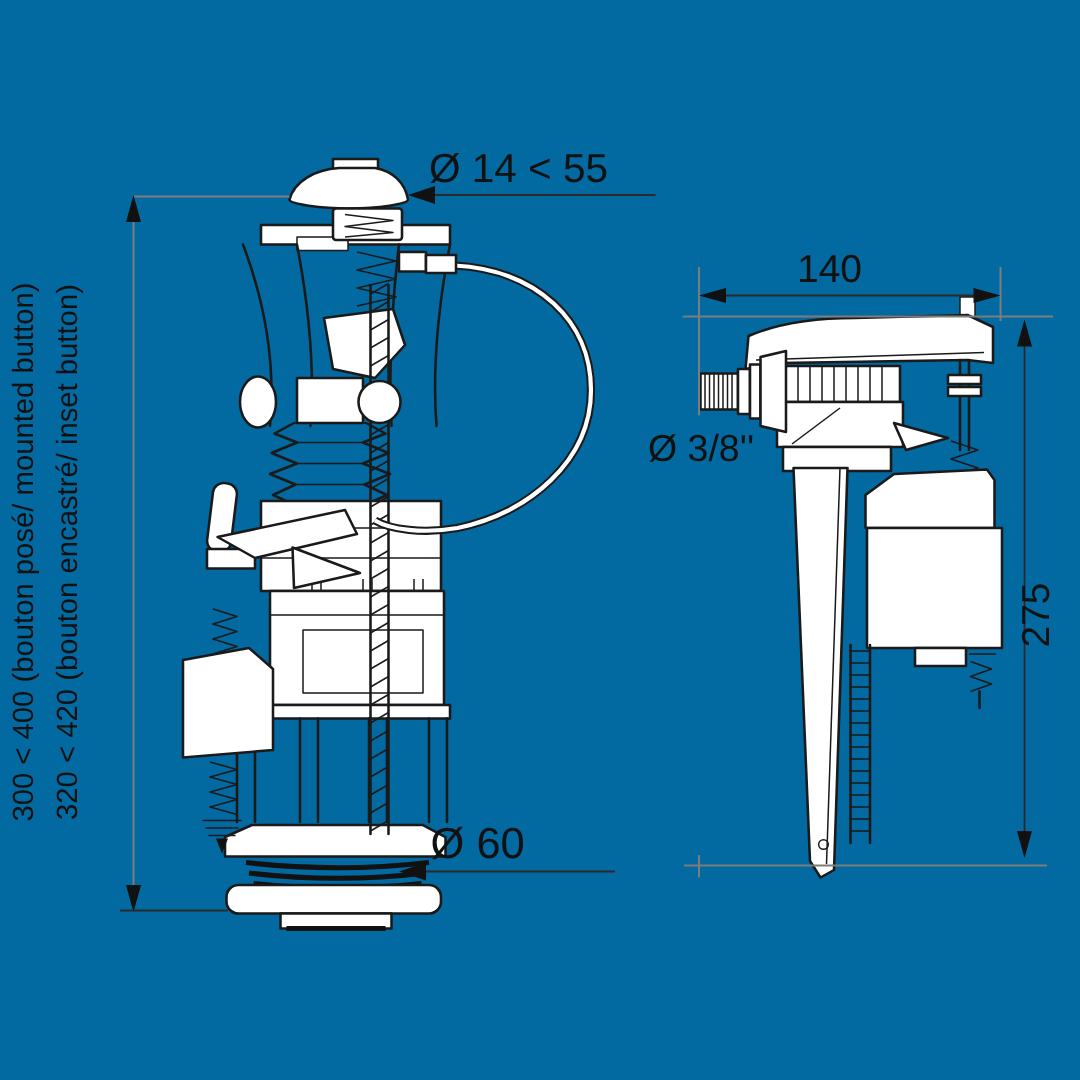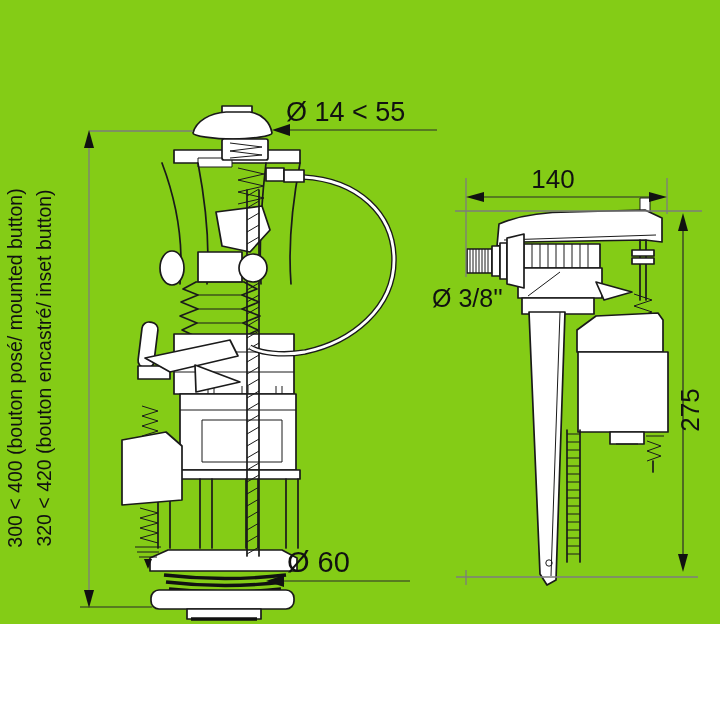--- a/index.html
+++ b/index.html
@@ -1,17 +1,17 @@
 <!DOCTYPE html>
 <html><head>
 <meta charset="utf-8">
 <style>
   html,body{margin:0;padding:0;background:#fff;}
   #stage{
-    position:relative;width:720px;height:624px;background:#84cc16;
+    position:relative;width:720px;height:720px;background:#0369a1;
     font-family:"Liberation Sans", sans-serif;overflow:hidden;
   }
   svg{position:absolute;left:0;top:0;}
   svg text{fill:#111;font-family:"Liberation Sans", sans-serif;}
   .outline{stroke:#1a1a1a;stroke-width:1.7;fill:none;stroke-linejoin:round;stroke-linecap:round;}
   .outline-thin{stroke:#1a1a1a;stroke-width:1;fill:none;stroke-linejoin:round;}
   .white{fill:#ffffff;}
   .dim{stroke:#7d7d7d;stroke-width:1.3;fill:none;}
   .dimdark{stroke:#2a2a2a;stroke-width:1.2;fill:none;}
   .arrow{fill:#111;stroke:none;}

